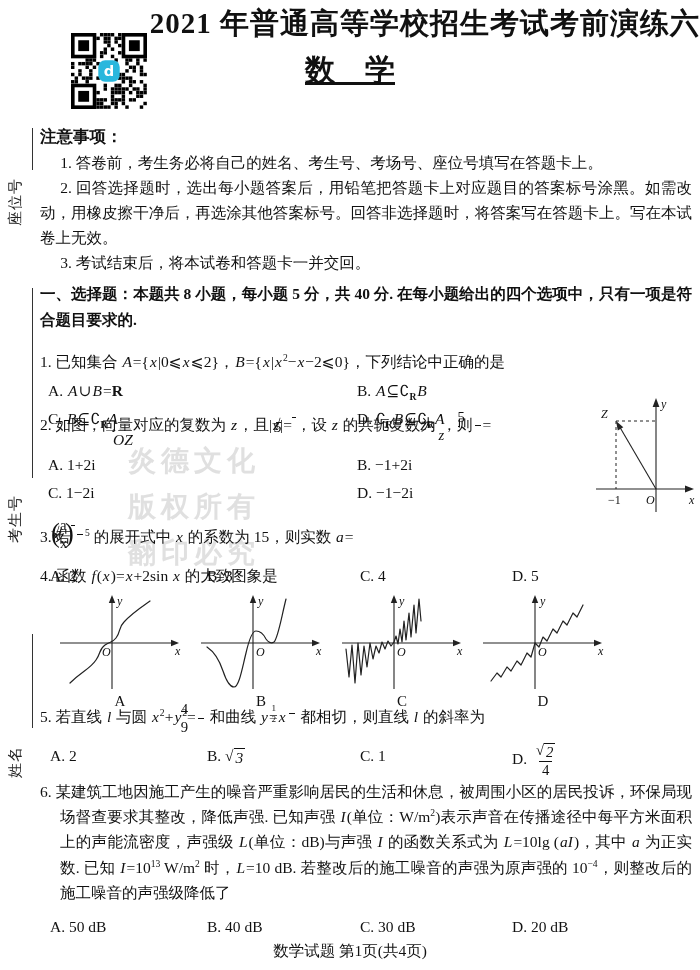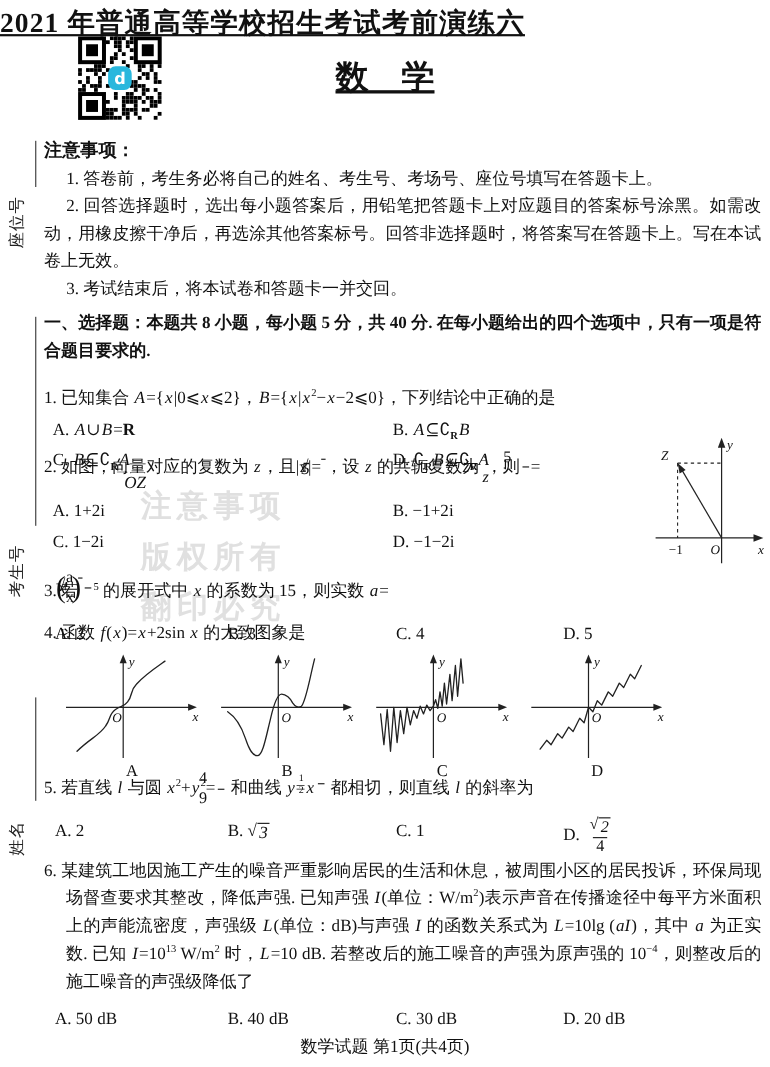--- a/index.html
+++ b/index.html
@@ -10,22 +10,22 @@
   .rl1{top:128px;height:42px;}
   .rl2{top:288px;height:190px;}
   .rl3{top:634px;height:94px;}
   .vlabel{position:absolute;left:-19px;width:70px;height:20px;text-align:center;
           transform:rotate(-90deg);font-size:15px;color:#222;letter-spacing:1px;}
   .v1{top:192px;} .v2{top:509px;} .v3{top:752px;}
   
   .watermark{position:absolute;left:128px;top:438px;z-index:0;color:#e0e0e0;
              font-size:28px;font-weight:bold;letter-spacing:5px;line-height:46px;}
   
-  .title{position:absolute;top:4px;left:0;width:100%;text-align:left;
-         font-size:25px;font-weight:bold;letter-spacing:1px;z-index:1;text-decoration:underline;}
+  .title{position:absolute;top:4px;left:0;width:100%;text-align:right;
+         font-size:29px;font-weight:bold;letter-spacing:1px;z-index:1;}
   .subject{position:absolute;top:50px;left:0;width:100%;text-align:center;
            font-size:30px;font-weight:bold;z-index:1;text-decoration:underline;}
   .qr{position:absolute;left:70px;top:33px;width:78px;height:76px;z-index:2;}
   
   .block{position:absolute;left:40px;width:652px;z-index:1;}
   .notice{top:124px;}
   .notice-h{font-weight:bold;font-size:16.5px;line-height:26px;}
   .ni{margin:0;text-indent:1.3em;line-height:25px;text-align:justify;}
   .sec{top:281px;font-weight:bold;line-height:26px;text-align:justify;}
   .q1{top:349px;} .q2{top:403px;} .q3{top:512px;} .q4{top:563px;} .q5{top:695px;} .q6{top:779px;}
@@ -75,21 +75,21 @@
 <div class="paper">
 
   <div class="rail-line rl1"></div>
   <div class="rail-line rl2"></div>
   <div class="rail-line rl3"></div>
   <div class="vlabel v1">座位号</div>
   <div class="vlabel v2">考生号</div>
   <div class="vlabel v3">姓名</div>
 
   <div class="watermark">
-    <div>注意事项</div>
+    <div>炎德文化</div>
     <div>版权所有</div>
     <div>翻印必究</div>
   </div>
 
   <div class="title">2021 年普通高等学校招生考试考前演练六</div>
   <div class="qr" id="qr"><svg width="78" height="76" viewBox="0 0 78 78">
         <rect x="29.71" y="0.00" width="3.53" height="3.53" fill="#000000"></rect>
         <rect x="33.43" y="0.00" width="3.53" height="3.53" fill="#000000"></rect>
         <rect x="37.14" y="0.00" width="3.53" height="3.53" fill="#000000"></rect>
         <rect x="40.86" y="0.00" width="3.53" height="3.53" fill="#000000"></rect>

